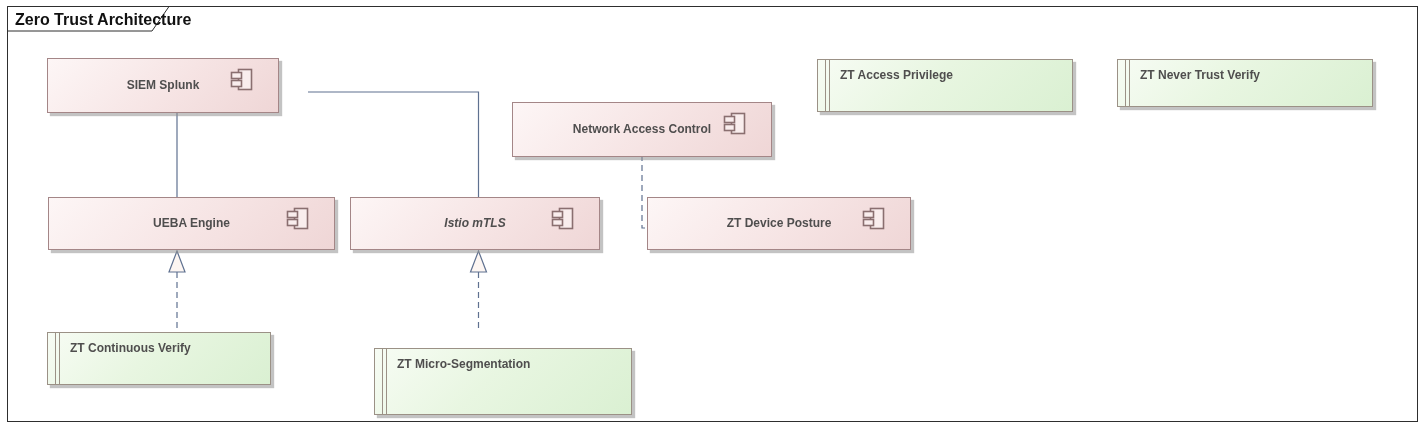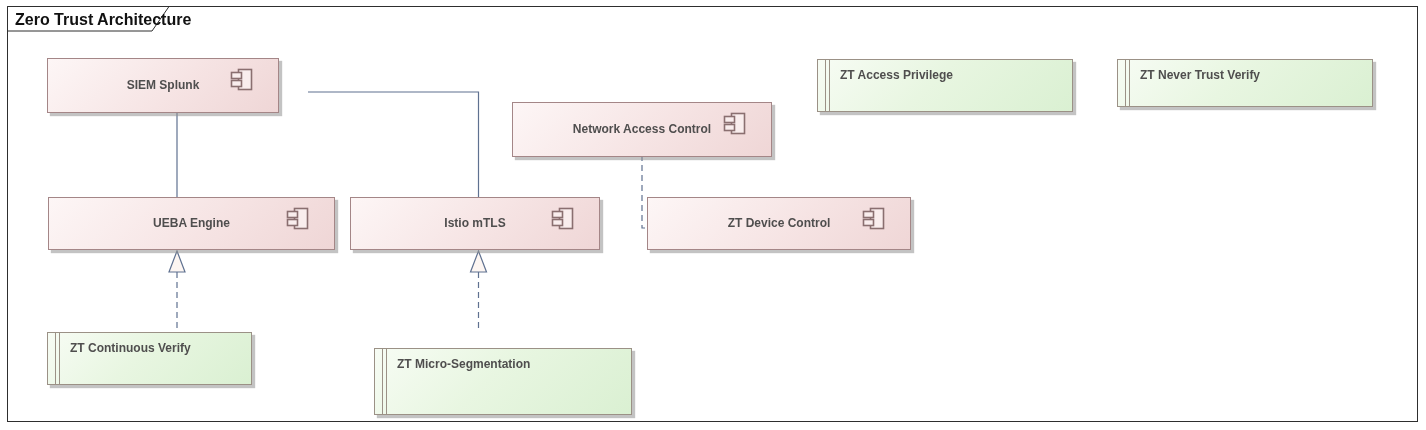--- a/index.html
+++ b/index.html
@@ -97,51 +97,51 @@
 
   <div class="node component" style="left:48px;top:197px;width:287px;height:53px;">
     <span class="label">UEBA Engine</span>
     <svg class="comp-icon" viewBox="0 0 24 23">
       <rect x="8.5" y="1.5" width="13" height="20" fill="#f9eded" stroke="#8a6f70" stroke-width="1.6"></rect>
       <rect x="1.5" y="4.5" width="10" height="6" fill="#f9eded" stroke="#8a6f70" stroke-width="1.6"></rect>
       <rect x="1.5" y="12.5" width="10" height="6" fill="#f9eded" stroke="#8a6f70" stroke-width="1.6"></rect>
     </svg>
   </div>
 
-  <div class="node component" style="left:350px;top:197px;width:250px;height:53px;">
+  <div class="node component" style="left:350px;top:197px;width:250px;height:53px;font-style:italic;">
     <span class="label">Istio mTLS</span>
     <svg class="comp-icon" viewBox="0 0 24 23">
       <rect x="8.5" y="1.5" width="13" height="20" fill="#f9eded" stroke="#8a6f70" stroke-width="1.6"></rect>
       <rect x="1.5" y="4.5" width="10" height="6" fill="#f9eded" stroke="#8a6f70" stroke-width="1.6"></rect>
       <rect x="1.5" y="12.5" width="10" height="6" fill="#f9eded" stroke="#8a6f70" stroke-width="1.6"></rect>
     </svg>
   </div>
 
   <div class="node component" style="left:647px;top:197px;width:264px;height:53px;">
-    <span class="label">ZT Device Control</span>
+    <span class="label">ZT Device Posture</span>
     <svg class="comp-icon" viewBox="0 0 24 23">
       <rect x="8.5" y="1.5" width="13" height="20" fill="#f9eded" stroke="#8a6f70" stroke-width="1.6"></rect>
       <rect x="1.5" y="4.5" width="10" height="6" fill="#f9eded" stroke="#8a6f70" stroke-width="1.6"></rect>
       <rect x="1.5" y="12.5" width="10" height="6" fill="#f9eded" stroke="#8a6f70" stroke-width="1.6"></rect>
     </svg>
   </div>
 
   <div class="node requirement" style="left:817px;top:59px;width:256px;height:53px;">
     <div class="dbar b1"></div>
     <div class="dbar b2"></div>
     <span class="label">ZT Access Privilege</span>
   </div>
 
   <div class="node requirement" style="left:1117px;top:59px;width:256px;height:48px;">
     <div class="dbar b1"></div>
     <div class="dbar b2"></div>
     <span class="label">ZT Never Trust Verify</span>
   </div>
 
-  <div class="node requirement" style="left:47px;top:332px;width:205px;height:53px;">
+  <div class="node requirement" style="left:47px;top:332px;width:224px;height:53px;">
     <div class="dbar b1"></div>
     <div class="dbar b2"></div>
     <span class="label">ZT Continuous Verify</span>
   </div>
 
   <div class="node requirement" style="left:350px;top:348px;width:258px;height:67px;margin-left:24px;">
     <div class="dbar b1"></div>
     <div class="dbar b2"></div>
     <span class="label">ZT Micro-Segmentation</span>
   </div>

